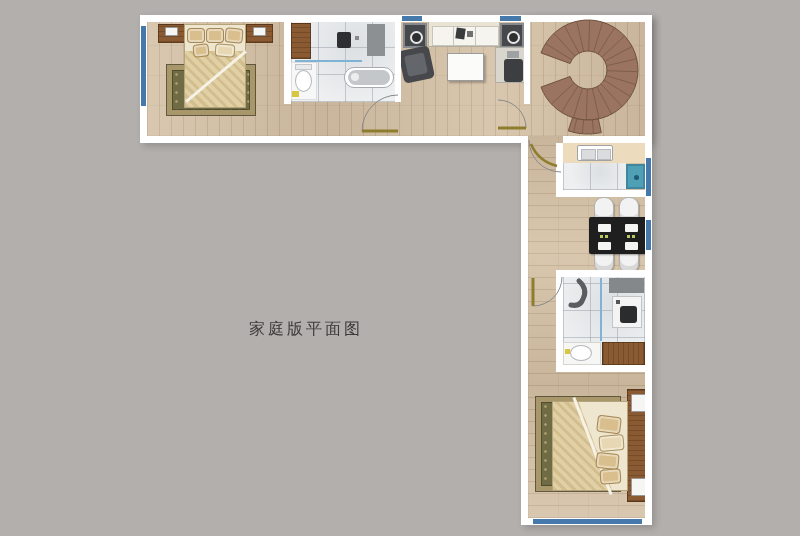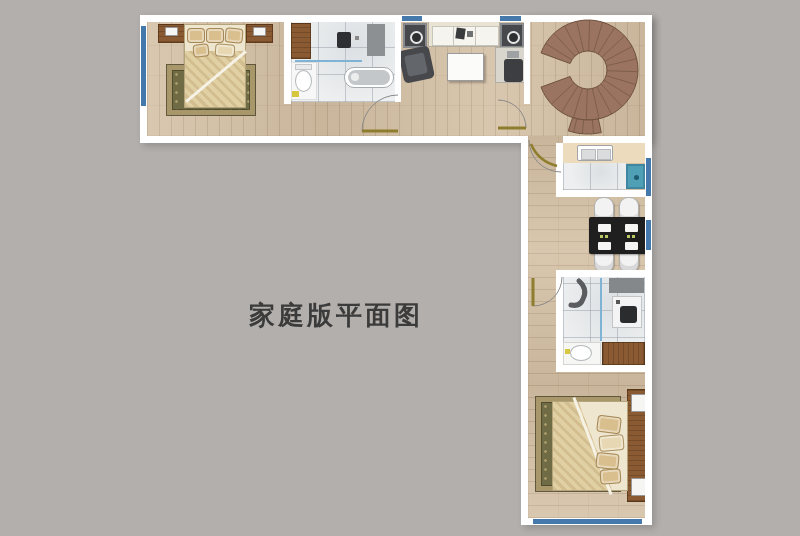--- a/index.html
+++ b/index.html
@@ -24,21 +24,21 @@
   .grainH{position:absolute;background-color:var(--cabinet-brown,#8a5b33);background-image:repeating-linear-gradient(0deg, rgba(60,35,15,.28) 0 1px, rgba(0,0,0,0) 1px 5px);border:1px solid rgba(70,40,15,.6);box-sizing:border-box;}
   .grainV{position:absolute;background-color:var(--cabinet-brown,#8a5b33);background-image:repeating-linear-gradient(90deg, rgba(60,35,15,.28) 0 1px, rgba(0,0,0,0) 1px 5px);border:1px solid rgba(70,40,15,.6);box-sizing:border-box;}
   .rug{position:absolute;background-color:var(--rug-olive,#6f6b45);background-image:radial-gradient(circle, rgba(215,195,140,.55) 1px, rgba(0,0,0,0) 1.6px);background-size:9px 9px;border:5px solid var(--rug-border,#a8976b);outline:1px solid rgba(70,62,35,.8);box-shadow:inset 0 0 0 1px rgba(70,62,35,.7);box-sizing:border-box;}
   .bed{position:absolute;background:var(--bed-cream,#efe6cf);border:1px solid #b4a47c;box-sizing:border-box;}
   .blanket{position:absolute;background-color:var(--blanket-tan,#e0d0a4);background-image:repeating-linear-gradient(45deg, rgba(160,125,70,.22) 0 3px, rgba(0,0,0,0) 3px 7px);}
   .pillow{position:absolute;background:var(--pillow-tan,#d9bf8e);border:1px solid rgba(130,100,50,.6);border-radius:4px;box-shadow:inset 0 0 0 2px rgba(255,255,255,.4);box-sizing:border-box;}
   .chair{position:absolute;width:20px;height:26px;background:var(--chair-white,#f2f2f2);border:1px solid #b0b0ae;border-radius:9px 9px 6px 6px;box-shadow:1px 1px 1px rgba(0,0,0,.2), inset 0 -6px 0 rgba(170,170,168,.35);box-sizing:border-box;}
   .mat{position:absolute;background:#f5f5f3;border-radius:1px;}
   .sidetable{position:absolute;width:24px;height:25px;background:var(--furniture-gray,#46484c);border:2px solid #85888c;box-sizing:border-box;}
   .sidetable:after{content:"";position:absolute;left:5px;top:6px;width:9px;height:9px;border:2px solid #e8e8e8;border-radius:50%;background:#2e2f31;}
-  #title{position:absolute;left:249px;top:298px;font-size:26px;letter-spacing:3px;color:var(--title-color,#3b3b3b);font-weight:700;}
+  #title{position:absolute;left:249px;top:319px;font-size:16px;letter-spacing:3px;color:var(--title-color,#3b3b3b);font-weight:400;}
 </style>
 </head>
 <body>
 
 <div id="stage">
 
   <div class="bg" style="left:140px;top:15px;width:512px;height:128px;"></div>
   <div class="bg" style="left:521px;top:15px;width:131px;height:510px;"></div>
 
   <div class="woodH" style="left:147px;top:22px;width:498px;height:114px;"></div>

